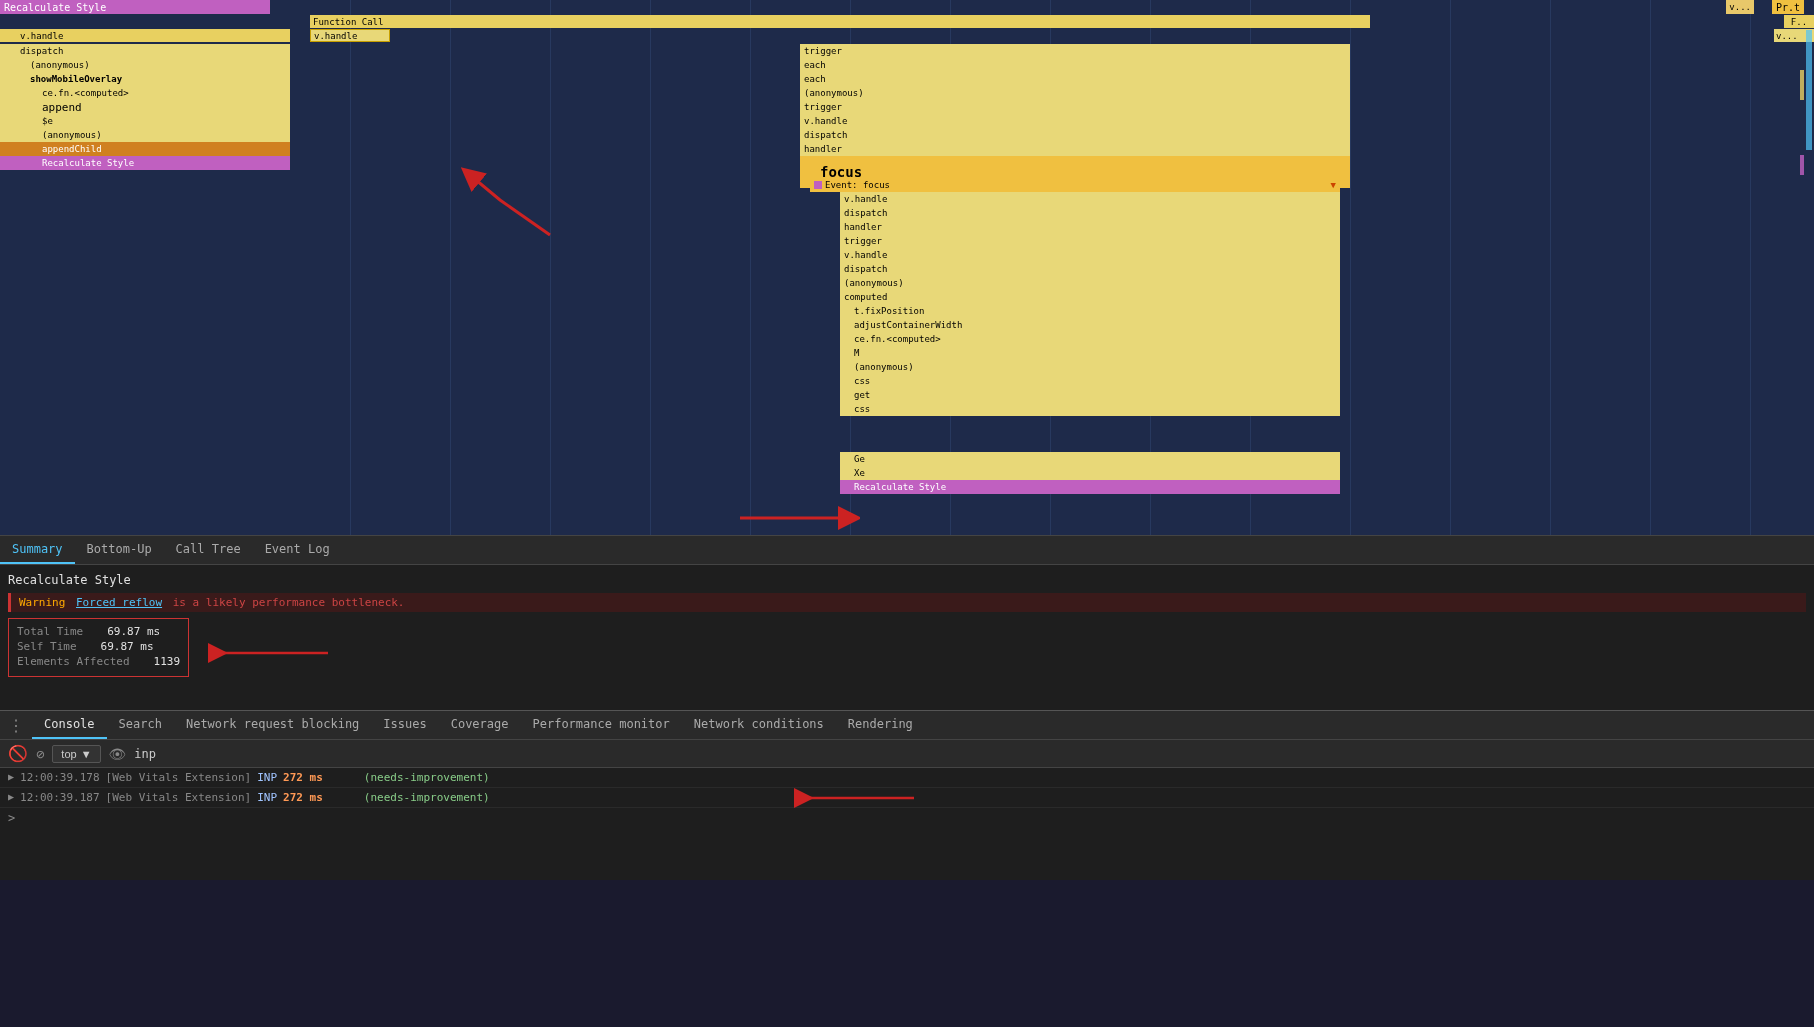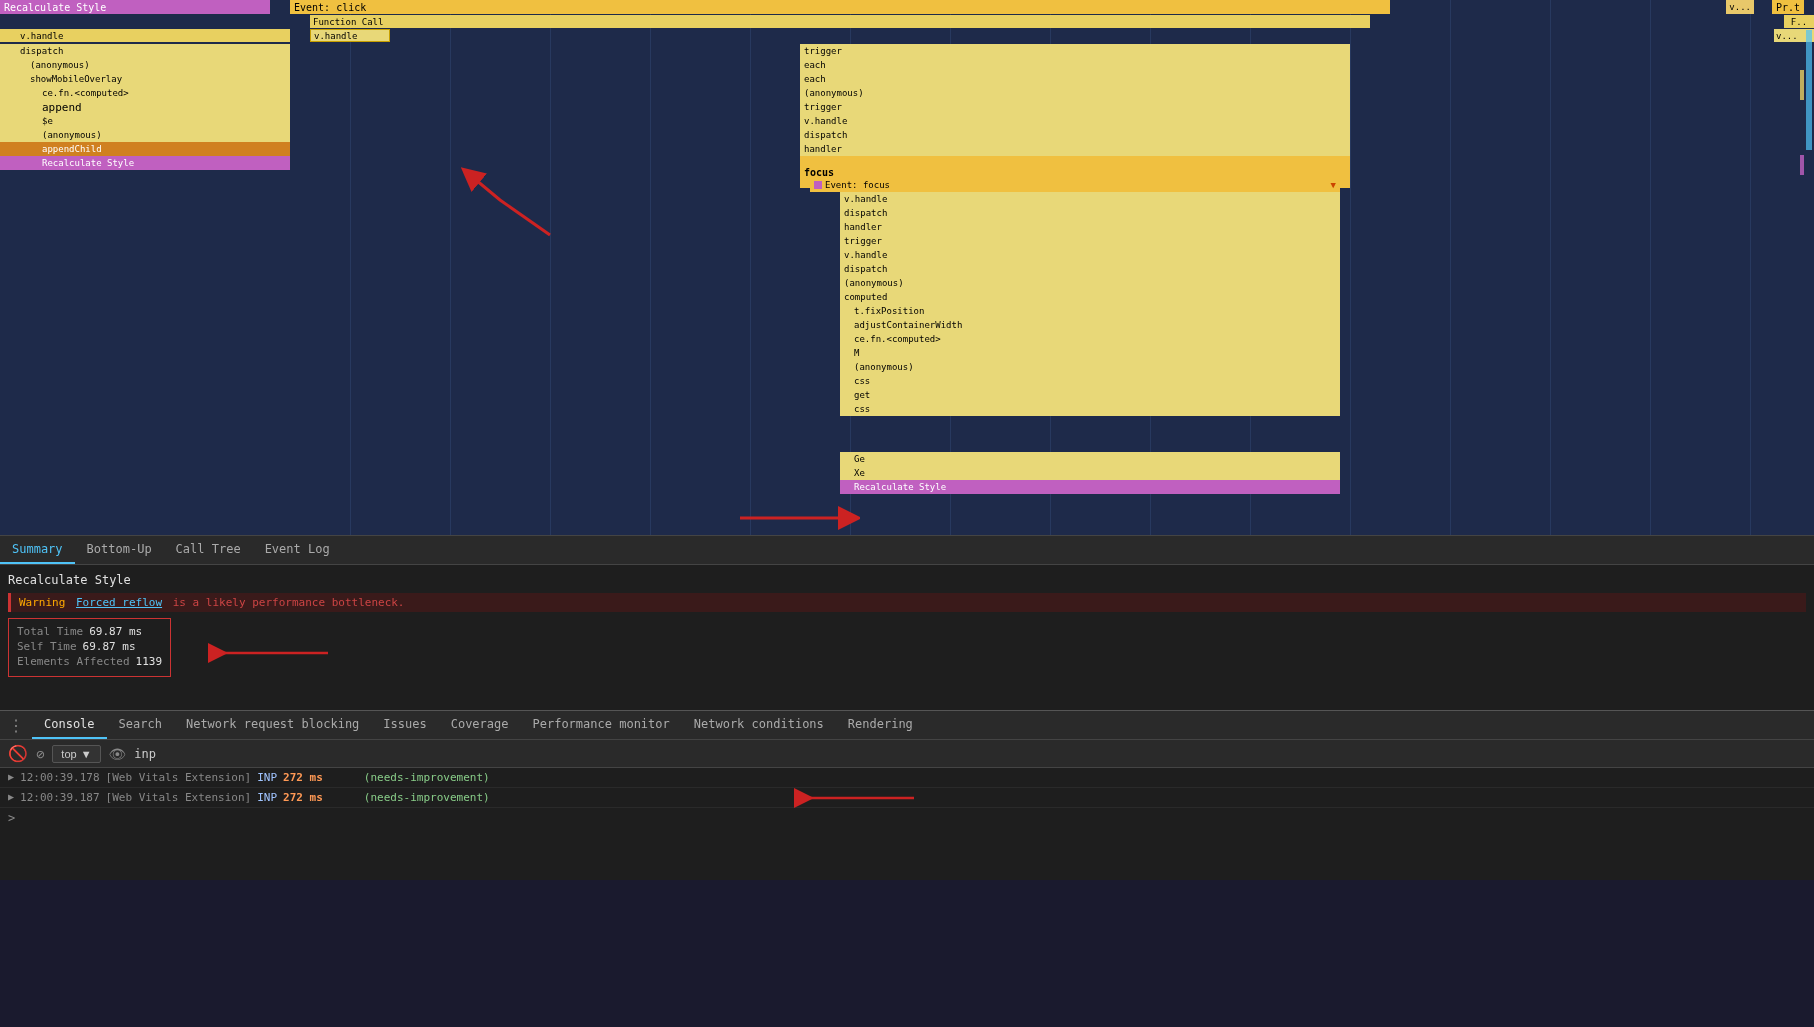--- a/index.html
+++ b/index.html
@@ -113,21 +113,21 @@
 
     .stats-box {
       border: 1px solid #cc3333;
       padding: 6px 8px;
       display: inline-block;
       background: #1e1e1e;
     }
 
     .stat-row {
       display: flex;
-      gap: 6px;
+      gap: 24px;
       margin-bottom: 2px;
       font-size: 11px;
     }
 
     .stat-label { color: #888; }
     .stat-value { color: #e0e0e0; }
 
     
     #console-tabs {
       width: 100%;
@@ -267,23 +267,20 @@
   <div class="v-sep" style="left:1350px"></div>
   <div class="v-sep" style="left:1450px"></div>
   <div class="v-sep" style="left:1550px"></div>
   <div class="v-sep" style="left:1650px"></div>
   <div class="v-sep" style="left:1750px"></div>
 
   <div class="top-bar">
     <span>Recalculate Style</span>
   </div>
 
-  <div class="event-click-bar">
-    <span>Event: click</span>
-  </div>
 
   <div class="pr-t-label">
     <span>Pr.t</span>
   </div>
 
   <div style="position:absolute; top:0; right:60px; height:14px; background:#e8c86a; color:#000; font-size:9px; display:flex; align-items:center; padding:0 3px;">
     <span>v...</span>
   </div>
 
   <div style="position:absolute; top:15px; left:310px; width:1060px; height:13px; background:#e8d060; color:#000; font-size:9px; display:flex; align-items:center; padding-left:3px;">
@@ -296,41 +293,41 @@
   <div style="position:absolute; top:29px; right:0; width:40px; height:13px; background:#e8d878; color:#000; font-size:9px; display:flex; align-items:center; padding-left:2px;">v...</div>
 
   <div style="position:absolute; top:29px; left:0; width:290px; height:15px;">
 
     <div style="position:absolute; top:0; left:0; width:290px; height:13px; background:#e8d060; color:#000; font-size:9px; display:flex; align-items:center; padding-left:20px;">v.handle</div>
   </div>
 
   <div style="position:absolute; top:44px; left:0; width:290px;">
     <div style="height:14px; background:#e8d878; color:#000; font-size:9px; display:flex; align-items:center; padding-left:20px;">dispatch</div>
     <div style="height:14px; background:#e8d878; color:#000; font-size:9px; display:flex; align-items:center; padding-left:30px;">(anonymous)</div>
-    <div style="height:14px; background:#e8d878; color:#000; font-size:9px; display:flex; align-items:center; padding-left:30px;">showMobileOverlay</div>
+    <div style="height:14px; background:#e8d878; color:#000; font-size:9px; display:flex; align-items:center; padding-left:30px;font-weight:bold;">showMobileOverlay</div>
     <div style="height:14px; background:#e8d878; color:#000; font-size:9px; display:flex; align-items:center; padding-left:42px;">ce.fn.&lt;computed&gt;</div>
     <div style="height:14px; background:#e8d878; color:#000; font-size:11px; display:flex; align-items:center; padding-left:42px;">append</div>
     <div style="height:14px; background:#e8d878; color:#000; font-size:9px; display:flex; align-items:center; padding-left:42px;">$e</div>
     <div style="height:14px; background:#e8d878; color:#000; font-size:9px; display:flex; align-items:center; padding-left:42px;">(anonymous)</div>
     <div style="height:14px; background:#d08020; color:#fff; font-size:9px; display:flex; align-items:center; padding-left:42px;">appendChild</div>
     <div style="height:14px; background:#c060c0; color:#fff; font-size:9px; display:flex; align-items:center; padding-left:42px;">Recalculate Style</div>
   </div>
 
   <div style="position:absolute; top:44px; left:800px; width:550px;">
     <div style="height:14px; color:#e0e0a0; font-size:9px; display:flex; align-items:center; padding-left:4px; background:#e8d878;">
         <span style="color:#000">trigger</span>
       </div>
     <div style="height:14px; color:#000; font-size:9px; display:flex; align-items:center; padding-left:4px; background:#e8d878;">each</div>
     <div style="height:14px; color:#000; font-size:9px; display:flex; align-items:center; padding-left:4px; background:#e8d878;">each</div>
     <div style="height:14px; color:#000; font-size:9px; display:flex; align-items:center; padding-left:4px; background:#e8d878;">(anonymous)</div>
     <div style="height:14px; color:#000; font-size:9px; display:flex; align-items:center; padding-left:4px; background:#e8d878;">trigger</div>
     <div style="height:14px; color:#000; font-size:9px; display:flex; align-items:center; padding-left:4px; background:#e8d878;">v.handle</div>
     <div style="height:14px; color:#000; font-size:9px; display:flex; align-items:center; padding-left:4px; background:#e8d878;">dispatch</div>
     <div style="height:14px; color:#000; font-size:9px; display:flex; align-items:center; padding-left:4px; background:#e8d878;">handler</div>
-    <div style="height:32px; color:#000; font-size:10px; display:flex; align-items:center; padding-left:4px; background:#f0c040; font-weight:bold;">focus</div>
+    <div style="height:32px; color:#000; font-size:14px; display:flex; align-items:center; padding-left:20px; background:#f0c040; font-weight:bold;">focus</div>
   </div>
 
   <div style="position:absolute; top:178px; left:810px; width:530px; height:14px; background:#f0c040; color:#000; font-size:9px; display:flex; align-items:center; padding-left:4px;justify-content:flex-end;">
     <span style="width:8px; height:8px; background:#c060c0; display:inline-block; margin-right:3px;"></span>
     Event: focus
     <span style="margin-left:auto; margin-right:4px; color:#cc4400;">▼</span>
   </div>
 
   <div style="position:absolute; top:192px; left:840px; width:500px;">
     <div style="height:14px; color:#000; font-size:9px; display:flex; align-items:center; padding-left:4px; background:#e8d878;">v.handle</div>

